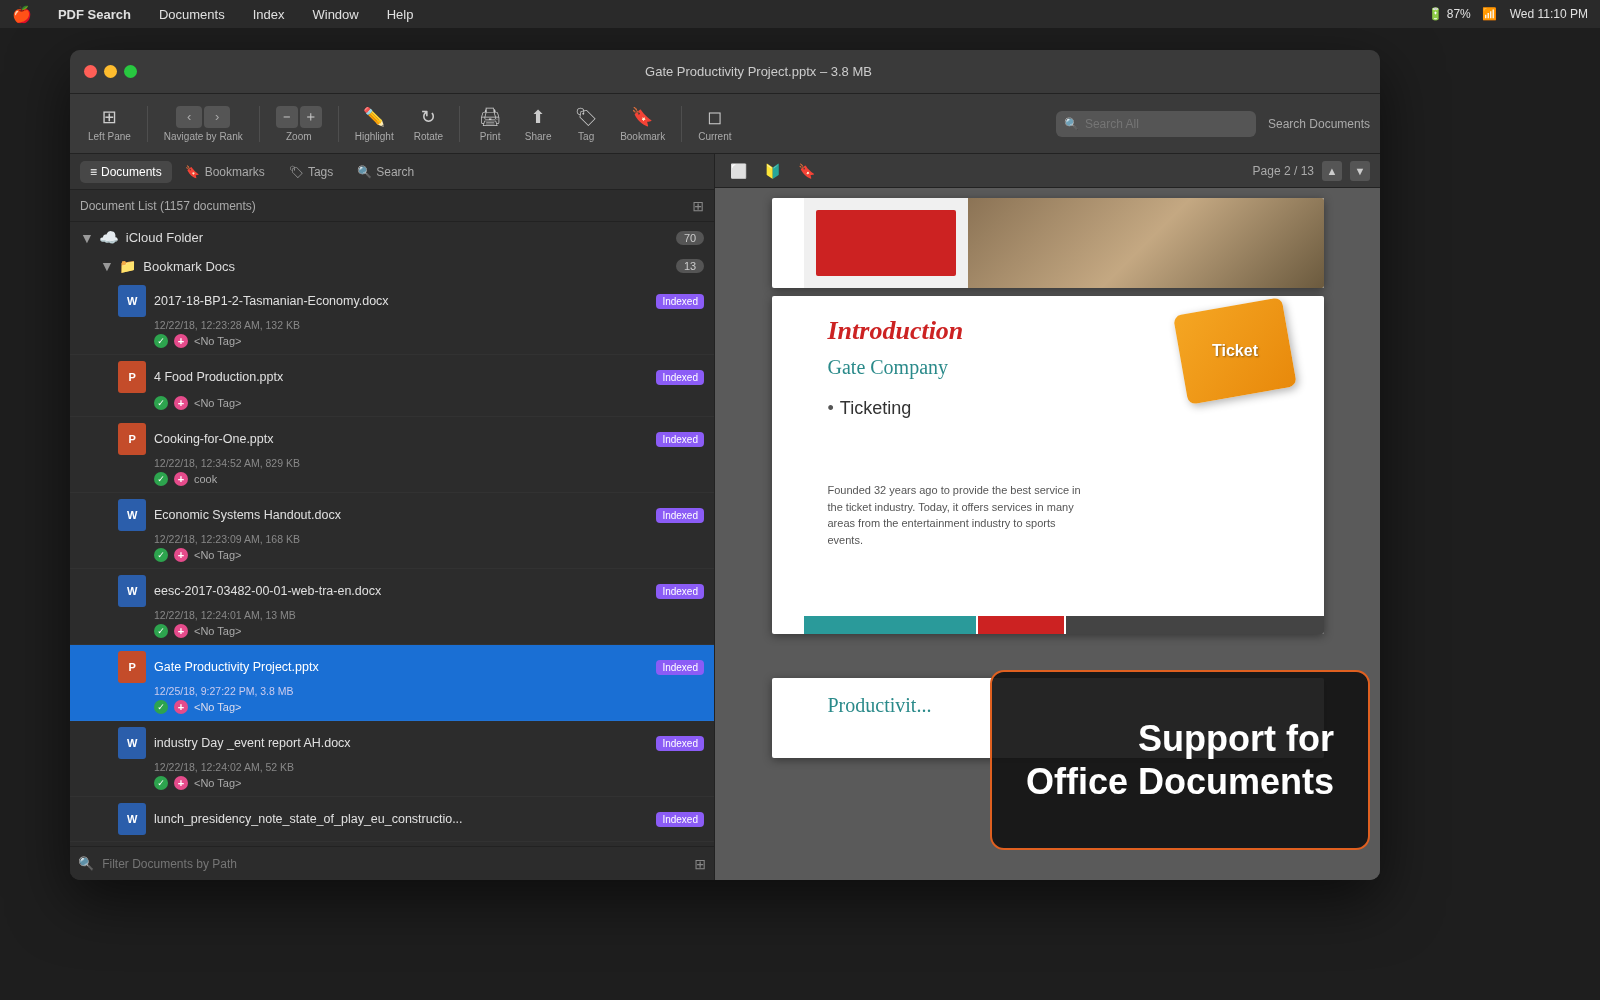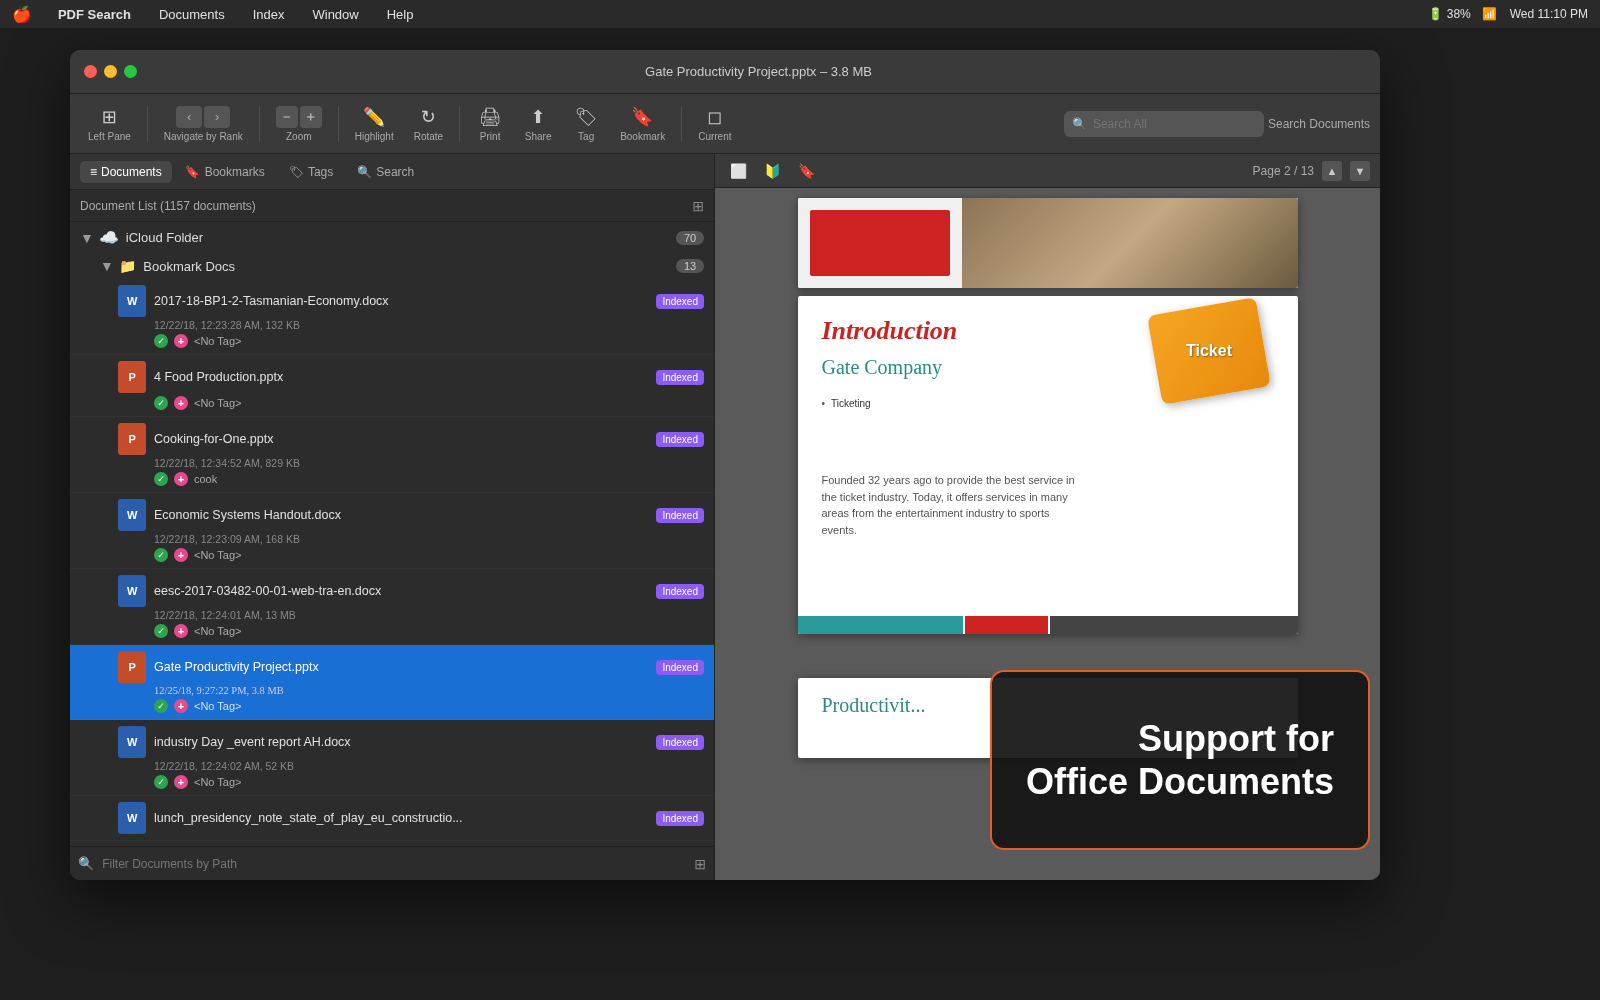--- a/index.html
+++ b/index.html
@@ -340,21 +340,21 @@
       border-radius: 4px;
       padding: 2px 6px;
       flex-shrink: 0;
     }
     .file-meta {
       font-size: 10.5px;
       color: #888;
       margin-top: 2px;
       padding-left: 36px;
     }
-    .file-item.selected .file-meta { color: #cce; font-family: Liberation Serif, serif; }
+    .file-item.selected .file-meta { color: #cce; }
     .file-tags {
       display: flex;
       align-items: center;
       gap: 6px;
       margin-top: 3px;
       padding-left: 36px;
     }
     .tag-green {
       width: 14px;
       height: 14px;
@@ -465,24 +465,25 @@
       display: flex;
       flex-direction: column;
       align-items: center;
       padding: 10px;
       gap: 8px;
     }
 
     
     .pdf-page {
       background: white;
-      width: 500px;
+      width: 552px;
       border-radius: 2px;
       box-shadow: 0 2px 10px rgba(0,0,0,0.4);
       overflow: hidden;
+      padding-left: 32px;
     }
     .pdf-page-top {
       height: 90px;
       background: #f0f0f0;
       display: flex;
     }
     .pdf-page-top-red {
       width: 140px;
       background: #cc2222;
       margin: 12px;
@@ -509,21 +510,21 @@
       font-size: 20px;
       color: #2a8a8a;
       margin-bottom: 16px;
     }
     .pdf-bullets {
       list-style: none;
       padding: 0;
       margin-bottom: 16px;
     }
     .pdf-bullets li {
-      font-size: 10px;
+      font-size: 18px;
       color: #333;
       padding: 3px 0;
       display: flex;
       align-items: center;
       gap: 6px;
     }
     .pdf-bullets li::before {
       content: "•";
       color: #555;
     }
@@ -612,21 +613,21 @@
 <body>
 
 <div class="menubar">
   <span class="menubar-apple">🍎</span>
   <span class="menubar-item bold">PDF Search</span>
   <span class="menubar-item">Documents</span>
   <span class="menubar-item">Index</span>
   <span class="menubar-item">Window</span>
   <span class="menubar-item">Help</span>
   <div class="menubar-right">
-    <span>🔋 <span>38%</span></span>
+    <span>🔋 <span>87%</span></span>
     <span>📶</span>
     <span class="clock">Wed 11:10 PM</span>
   </div>
 </div>
 
 <div class="window">
 
   <div class="titlebar">
     <div class="traffic-lights">
       <div class="tl tl-close"></div>
@@ -701,21 +702,21 @@
     <div class="toolbar-btn">
       <span class="toolbar-icon">◻</span>
       <span class="toolbar-label">Current</span>
     </div>
 
     <div class="search-all-bar">
       <span style="color:#aaa;font-size:12px;">🔍</span>
       <input type="text" placeholder="Search All" style="">
     </div>
 
-    <div style="display:flex;flex-direction:column;align-items:center;gap:3px;">
+    <div style="margin-left:8px;display:flex;flex-direction:column;align-items:center;gap:3px;">
       <span style="color:#aaa;font-size:12px;">Search Documents</span>
     </div>
   </div>
 
   <div class="main-content">
 
     <div class="left-panel">
 
       <div class="nav-tabs">
         <div class="nav-tab active">

